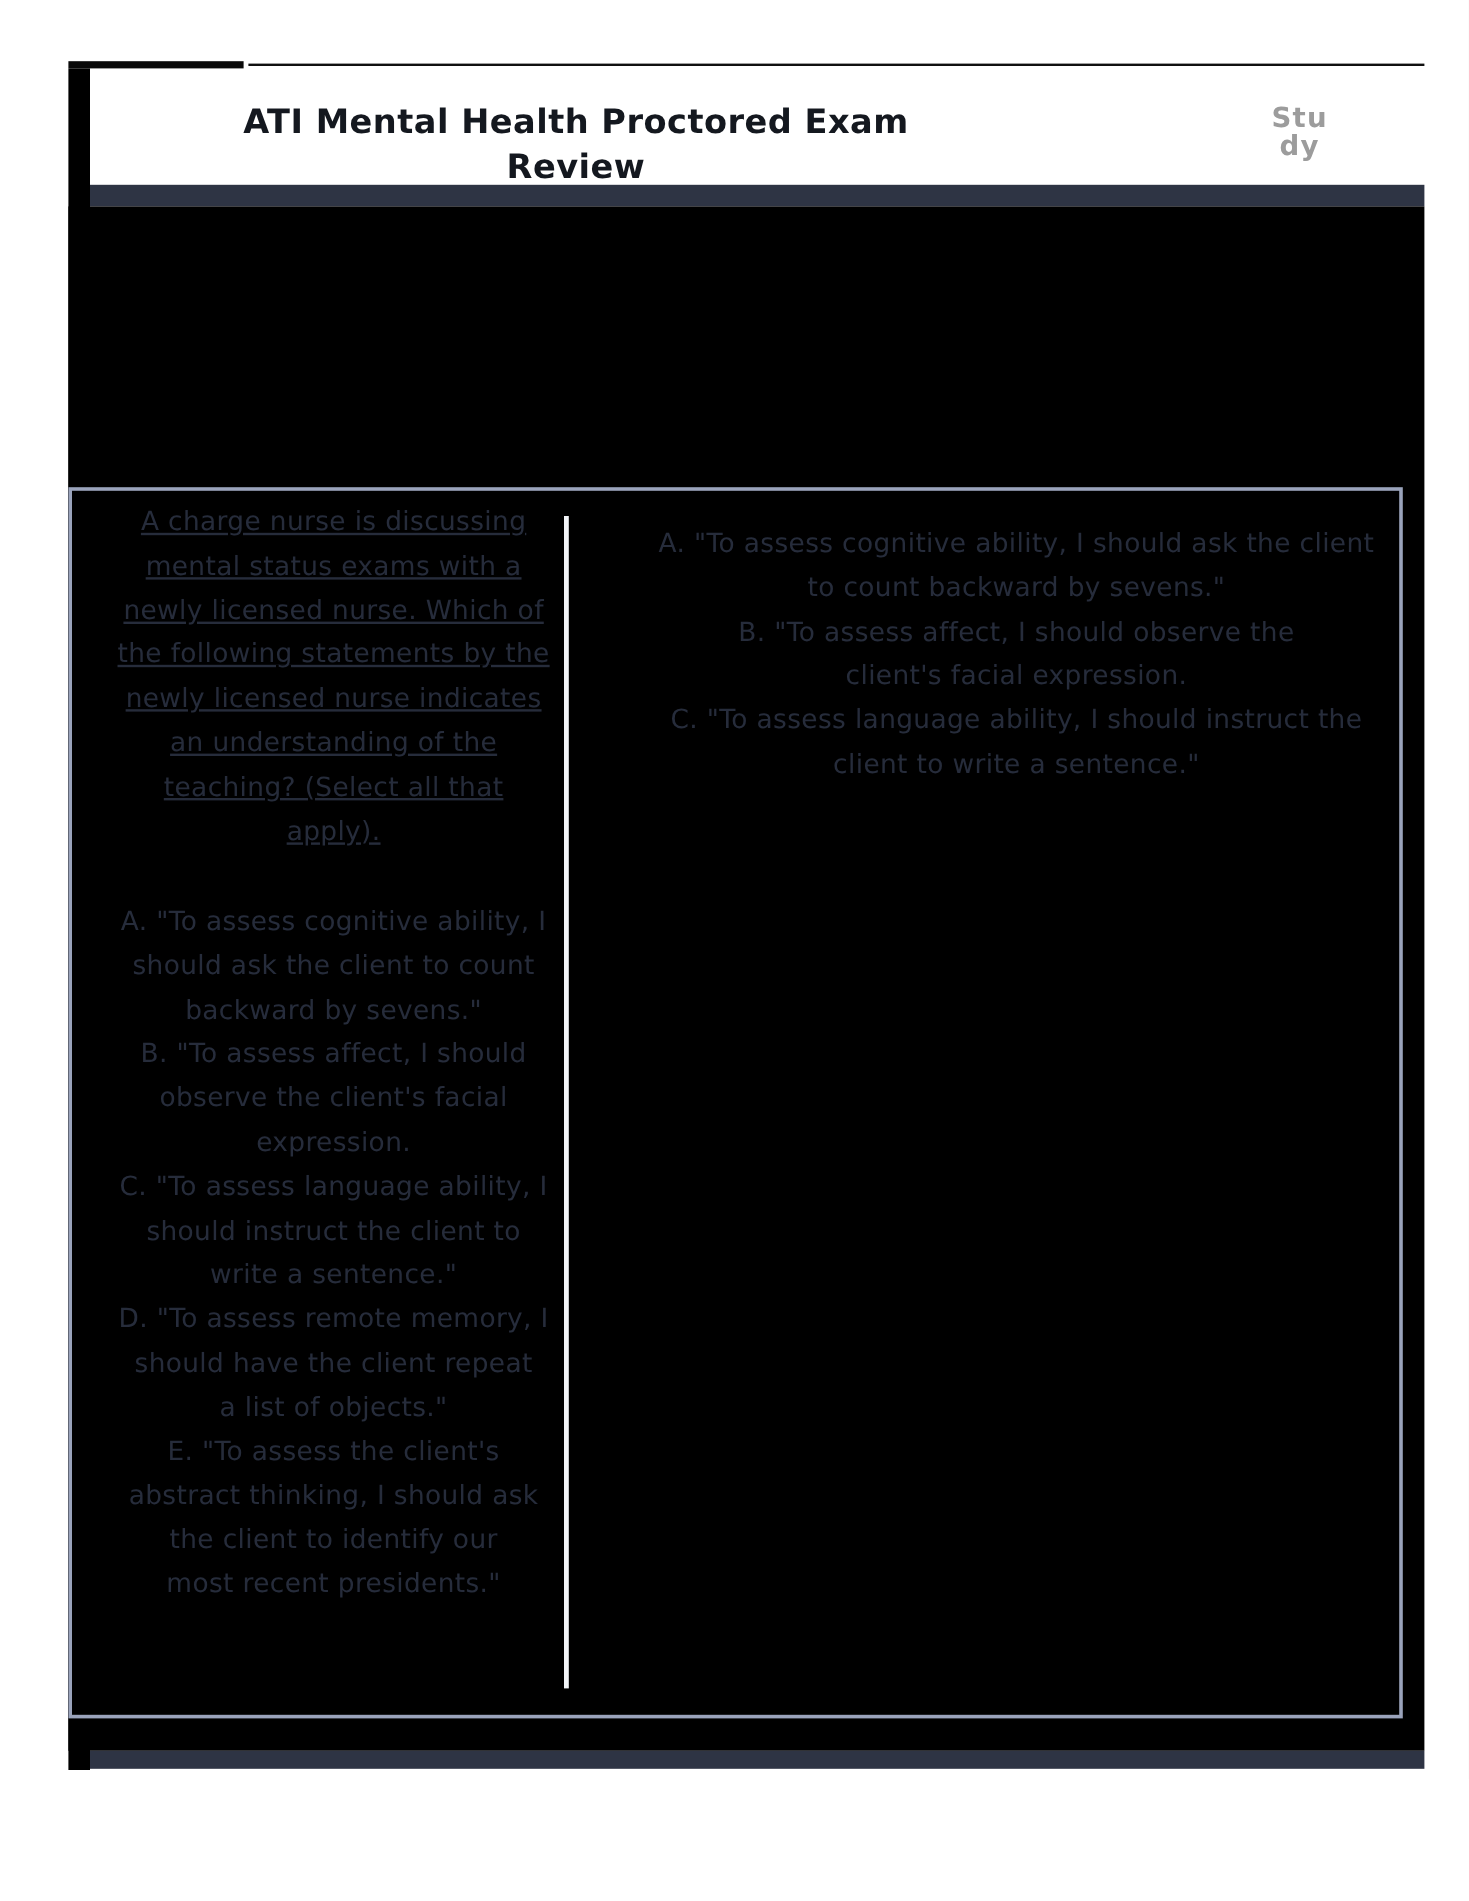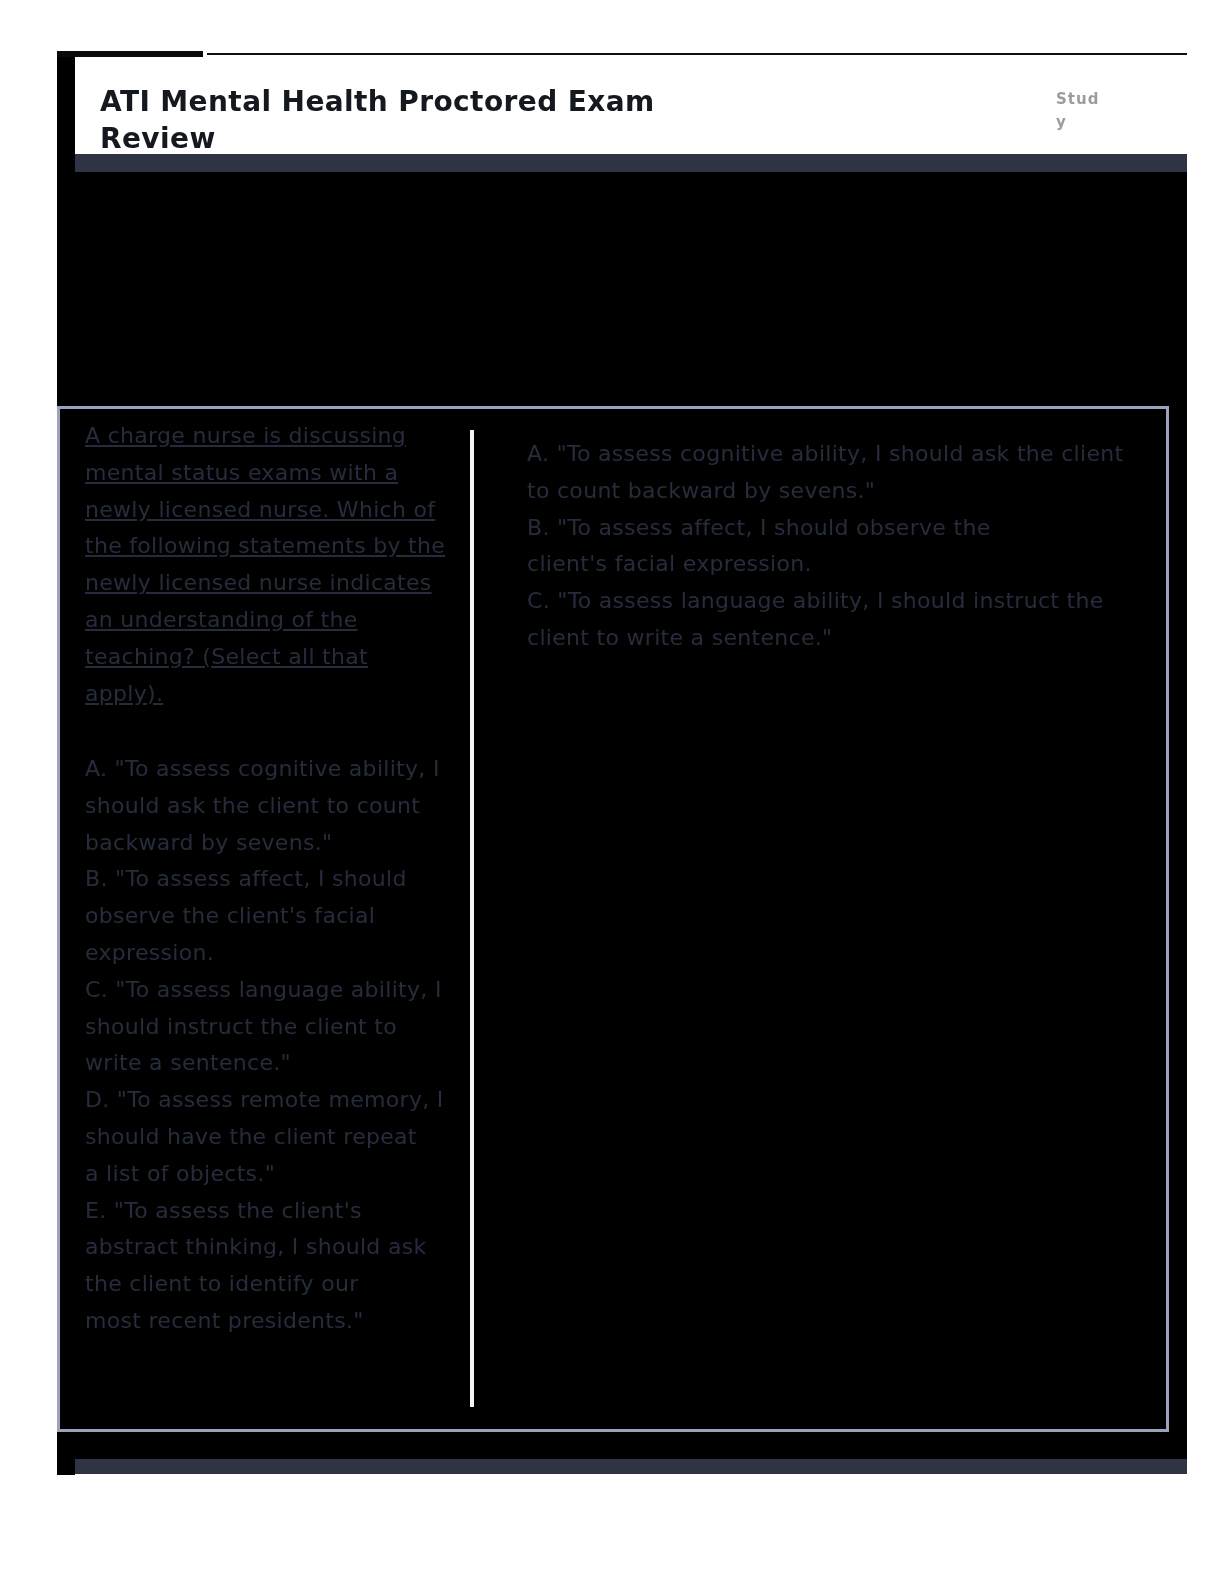--- a/index.html
+++ b/index.html
@@ -8,21 +8,21 @@
     background: #ffffff;
   }
   #page {
     position: relative;
     width: 1224px;
     height: 1584px;
     background: #ffffff;
     overflow: hidden;
     font-family: "DejaVu Sans", sans-serif;
   }
-  .abs { position: absolute; }
+  .abs { position: absolute; text-align: center; }
 
   
   #top-rule-dash {
     left: 57px; top: 51px; width: 146px; height: 6px;
     background: #0a0a0a;
   }
   #top-rule {
     left: 207px; top: 53px; width: 980px; height: 2px;
     background: #101010;
   }
@@ -36,21 +36,21 @@
   
   #doc-title {
     left: 100px; top: 83px; width: 760px;
     font-size: 28px; font-weight: bold; line-height: 37px;
     color: #14181f;
     white-space: pre-line;
     letter-spacing: 0.4px;
   }
   #watermark {
     left: 1056px; top: 88px; width: 54px;
-    font-size: 15px; font-weight: bold; line-height: 23px;
+    font-size: 23px; font-weight: bold; line-height: 23px;
     color: #9c9c9c;
     letter-spacing: 1px;
     word-break: break-all;
   }
 
   
   #band-top {
     left: 75px; top: 154px; width: 1112px; height: 18px;
     background: #2e3444;
   }

